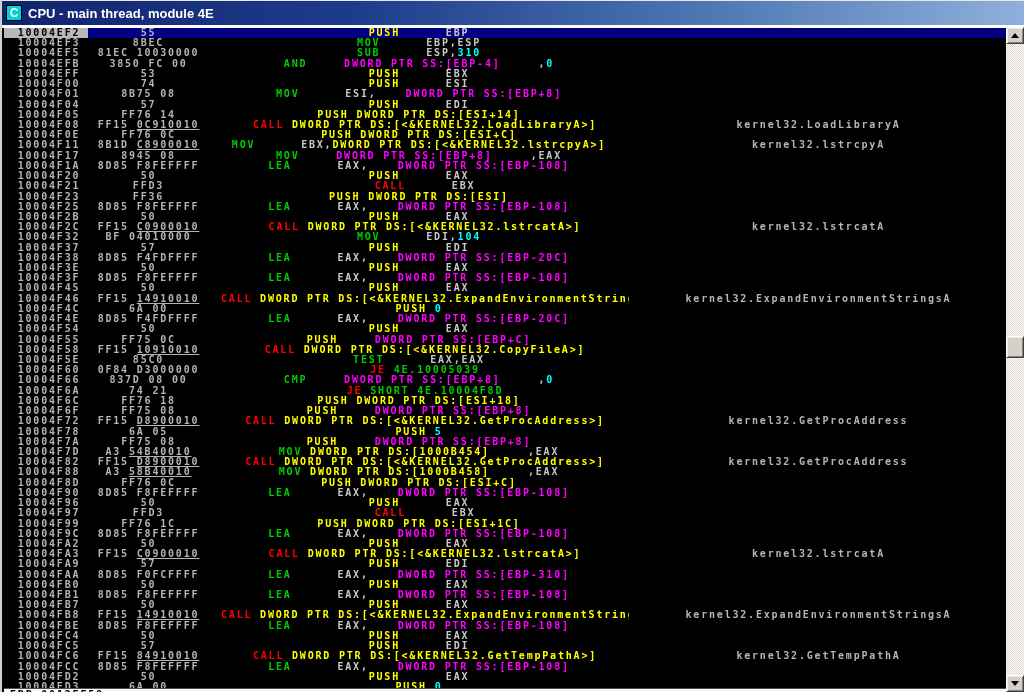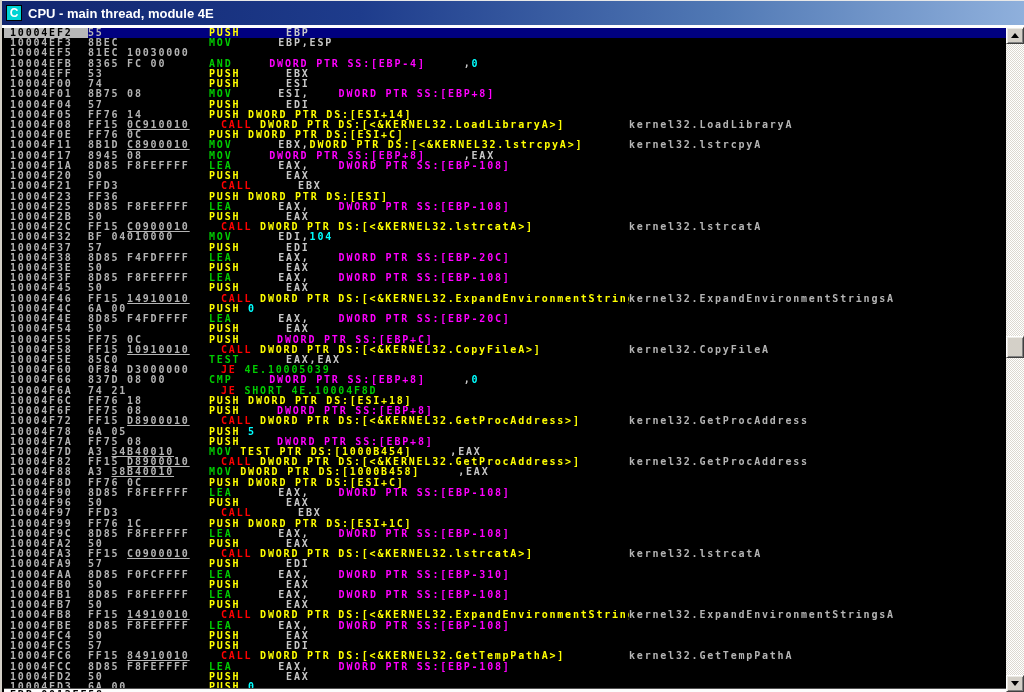--- a/index.html
+++ b/index.html
@@ -22,20 +22,21 @@
   }
   .titletext{color:#FFF;font:bold 13px "Liberation Sans",sans-serif;white-space:nowrap;text-align:center;}
   .clientedge{position:absolute;left:0;top:25px;right:0;height:3px;background:#FFF;}
 
   
   .listing{
     position:absolute;left:2px;top:28px;width:1004px;height:660px;
     background:#000;overflow:hidden;
     font:bold 10px/10px "DejaVu Sans Mono",monospace;letter-spacing:1.8px;
     color:var(--grey);
+    text-align:center;
   }
   .row{height:10.23px;display:flex;white-space:pre;overflow:hidden;}
   .row.sel{background:var(--selbg);}
   .col-a{flex:0 0 84px;padding-left:6px;box-sizing:border-box;color:var(--grey);}
   .row.sel .col-a{background:var(--seladdr);color:#000;}
   .col-h{flex:0 0 121px;color:var(--grey);}
   .col-h .hu{text-decoration:underline;}
   .col-d{flex:0 0 420px;overflow:hidden;}
   .col-c{flex:1 1 auto;overflow:hidden;color:var(--grey);}
   .c-y{color:var(--yellow);} .c-g{color:var(--green);} .c-r{color:var(--red);margin-left:12px;}
@@ -80,22 +81,22 @@
 
   <div class="titlebar">
     <span class="titleicon">C</span>
     <span class="titletext">CPU - main thread, module 4E</span>
   </div>
   <div class="clientedge"></div>
 
   <div class="listing" id="listing">
       <div class="row sel"><span class="col-a">10004EF2</span><span class="col-h">55</span><span class="col-d"><span class="c-y">PUSH </span><span class="c-w">EBP</span></span><span class="col-c"></span></div>
       <div class="row"><span class="col-a">10004EF3</span><span class="col-h">8BEC</span><span class="col-d"><span class="c-g">MOV </span><span class="c-w">EBP,ESP</span></span><span class="col-c"></span></div>
-      <div class="row"><span class="col-a">10004EF5</span><span class="col-h">81EC 10030000</span><span class="col-c"></span></div>
-      <div class="row"><span class="col-a">10004EFB</span><span class="col-h">8365 FC 00</span><span class="col-d"><span class="c-g">AND </span><span class="c-m">DWORD PTR SS:[EBP-4]</span><span class="c-w">,</span><span class="c-c">0</span></span><span class="col-c"></span></div>
+      <div class="row"><span class="col-a">10004EF5</span><span class="col-h">81EC 10030000</span><span class="col-d"><span class="c-g">SUB </span><span class="c-w">ESP,</span><span class="c-c">310</span></span><span class="col-c"></span></div>
+      <div class="row"><span class="col-a">10004EFB</span><span class="col-h">3850 FC 00</span><span class="col-d"><span class="c-g">AND </span><span class="c-m">DWORD PTR SS:[EBP-4]</span><span class="c-w">,</span><span class="c-c">0</span></span><span class="col-c"></span></div>
       <div class="row"><span class="col-a">10004EFF</span><span class="col-h">53</span><span class="col-d"><span class="c-y">PUSH </span><span class="c-w">EBX</span></span><span class="col-c"></span></div>
       <div class="row"><span class="col-a">10004F00</span><span class="col-h">74</span><span class="col-d"><span class="c-y">PUSH </span><span class="c-w">ESI</span></span><span class="col-c"></span></div>
       <div class="row"><span class="col-a">10004F01</span><span class="col-h">8B75 08</span><span class="col-d"><span class="c-g">MOV </span><span class="c-w">ESI,</span><span class="c-m">DWORD PTR SS:[EBP+8]</span></span><span class="col-c"></span></div>
       <div class="row"><span class="col-a">10004F04</span><span class="col-h">57</span><span class="col-d"><span class="c-y">PUSH </span><span class="c-w">EDI</span></span><span class="col-c"></span></div>
       <div class="row"><span class="col-a">10004F05</span><span class="col-h">FF76 14</span><span class="col-d"><span class="c-y">PUSH </span><span class="c-y">DWORD PTR DS:[ESI+14]</span></span><span class="col-c"></span></div>
       <div class="row"><span class="col-a">10004F08</span><span class="col-h">FF15 <span class="hu">0C910010</span></span><span class="col-d"><span class="c-r">CALL </span><span class="c-y">DWORD PTR DS:[&lt;&amp;KERNEL32.LoadLibraryA&gt;]</span></span><span class="col-c">kernel32.LoadLibraryA</span></div>
       <div class="row"><span class="col-a">10004F0E</span><span class="col-h">FF76 0C</span><span class="col-d"><span class="c-y">PUSH </span><span class="c-y">DWORD PTR DS:[ESI+C]</span></span><span class="col-c"></span></div>
       <div class="row"><span class="col-a">10004F11</span><span class="col-h">8B1D <span class="hu">C8900010</span></span><span class="col-d"><span class="c-g">MOV </span><span class="c-w">EBX,</span><span class="c-y">DWORD PTR DS:[&lt;&amp;KERNEL32.lstrcpyA&gt;]</span></span><span class="col-c">kernel32.lstrcpyA</span></div>
       <div class="row"><span class="col-a">10004F17</span><span class="col-h">8945 08</span><span class="col-d"><span class="c-g">MOV </span><span class="c-m">DWORD PTR SS:[EBP+8]</span><span class="c-w">,EAX</span></span><span class="col-c"></span></div>
       <div class="row"><span class="col-a">10004F1A</span><span class="col-h">8D85 F8FEFFFF</span><span class="col-d"><span class="c-g">LEA </span><span class="c-w">EAX,</span><span class="c-m">DWORD PTR SS:[EBP-108]</span></span><span class="col-c"></span></div>
@@ -109,31 +110,31 @@
       <div class="row"><span class="col-a">10004F37</span><span class="col-h">57</span><span class="col-d"><span class="c-y">PUSH </span><span class="c-w">EDI</span></span><span class="col-c"></span></div>
       <div class="row"><span class="col-a">10004F38</span><span class="col-h">8D85 F4FDFFFF</span><span class="col-d"><span class="c-g">LEA </span><span class="c-w">EAX,</span><span class="c-m">DWORD PTR SS:[EBP-20C]</span></span><span class="col-c"></span></div>
       <div class="row"><span class="col-a">10004F3E</span><span class="col-h">50</span><span class="col-d"><span class="c-y">PUSH </span><span class="c-w">EAX</span></span><span class="col-c"></span></div>
       <div class="row"><span class="col-a">10004F3F</span><span class="col-h">8D85 F8FEFFFF</span><span class="col-d"><span class="c-g">LEA </span><span class="c-w">EAX,</span><span class="c-m">DWORD PTR SS:[EBP-108]</span></span><span class="col-c"></span></div>
       <div class="row"><span class="col-a">10004F45</span><span class="col-h">50</span><span class="col-d"><span class="c-y">PUSH </span><span class="c-w">EAX</span></span><span class="col-c"></span></div>
       <div class="row"><span class="col-a">10004F46</span><span class="col-h">FF15 <span class="hu">14910010</span></span><span class="col-d"><span class="c-r">CALL </span><span class="c-y">DWORD PTR DS:[&lt;&amp;KERNEL32.ExpandEnvironmentStringsA&gt;]</span></span><span class="col-c">kernel32.ExpandEnvironmentStringsA</span></div>
       <div class="row"><span class="col-a">10004F4C</span><span class="col-h">6A 00</span><span class="col-d"><span class="c-y">PUSH </span><span class="c-c">0</span></span><span class="col-c"></span></div>
       <div class="row"><span class="col-a">10004F4E</span><span class="col-h">8D85 F4FDFFFF</span><span class="col-d"><span class="c-g">LEA </span><span class="c-w">EAX,</span><span class="c-m">DWORD PTR SS:[EBP-20C]</span></span><span class="col-c"></span></div>
       <div class="row"><span class="col-a">10004F54</span><span class="col-h">50</span><span class="col-d"><span class="c-y">PUSH </span><span class="c-w">EAX</span></span><span class="col-c"></span></div>
       <div class="row"><span class="col-a">10004F55</span><span class="col-h">FF75 0C</span><span class="col-d"><span class="c-y">PUSH </span><span class="c-m">DWORD PTR SS:[EBP+C]</span></span><span class="col-c"></span></div>
-      <div class="row"><span class="col-a">10004F58</span><span class="col-h">FF15 <span class="hu">10910010</span></span><span class="col-d"><span class="c-r">CALL </span><span class="c-y">DWORD PTR DS:[&lt;&amp;KERNEL32.CopyFileA&gt;]</span></span><span class="col-c">kernel32.CopyFileA</span></div>
+      <div class="row"><span class="col-a">10004F58</span><span class="col-h">FF15 <span class="hu">10910010</span></span><span class="col-d"><span class="c-r">CALL </span><span class="c-y">DWORD PTR DS:[&lt;&amp;KERNEL32.CopyFileA&gt;]</span></span></div>
       <div class="row"><span class="col-a">10004F5E</span><span class="col-h">85C0</span><span class="col-d"><span class="c-g">TEST </span><span class="c-w">EAX,EAX</span></span><span class="col-c"></span></div>
       <div class="row"><span class="col-a">10004F60</span><span class="col-h">0F84 D3000000</span><span class="col-d"><span class="c-r">JE </span><span class="c-g">4E.10005039</span></span><span class="col-c"></span></div>
       <div class="row"><span class="col-a">10004F66</span><span class="col-h">837D 08 00</span><span class="col-d"><span class="c-g">CMP </span><span class="c-m">DWORD PTR SS:[EBP+8]</span><span class="c-w">,</span><span class="c-c">0</span></span><span class="col-c"></span></div>
       <div class="row"><span class="col-a">10004F6A</span><span class="col-h">74 21</span><span class="col-d"><span class="c-r">JE </span><span class="c-g">SHORT 4E.10004F8D</span></span><span class="col-c"></span></div>
       <div class="row"><span class="col-a">10004F6C</span><span class="col-h">FF76 18</span><span class="col-d"><span class="c-y">PUSH </span><span class="c-y">DWORD PTR DS:[ESI+18]</span></span><span class="col-c"></span></div>
       <div class="row"><span class="col-a">10004F6F</span><span class="col-h">FF75 08</span><span class="col-d"><span class="c-y">PUSH </span><span class="c-m">DWORD PTR SS:[EBP+8]</span></span><span class="col-c"></span></div>
       <div class="row"><span class="col-a">10004F72</span><span class="col-h">FF15 <span class="hu">D8900010</span></span><span class="col-d"><span class="c-r">CALL </span><span class="c-y">DWORD PTR DS:[&lt;&amp;KERNEL32.GetProcAddress&gt;]</span></span><span class="col-c">kernel32.GetProcAddress</span></div>
       <div class="row"><span class="col-a">10004F78</span><span class="col-h">6A 05</span><span class="col-d"><span class="c-y">PUSH </span><span class="c-c">5</span></span><span class="col-c"></span></div>
       <div class="row"><span class="col-a">10004F7A</span><span class="col-h">FF75 08</span><span class="col-d"><span class="c-y">PUSH </span><span class="c-m">DWORD PTR SS:[EBP+8]</span></span><span class="col-c"></span></div>
-      <div class="row"><span class="col-a">10004F7D</span><span class="col-h">A3 <span class="hu">54B40010</span></span><span class="col-d"><span class="c-g">MOV </span><span class="c-y">TEST PTR DS:[1000B454]</span><span class="c-w">,EAX</span></span><span class="col-c"></span></div>
+      <div class="row"><span class="col-a">10004F7D</span><span class="col-h">A3 <span class="hu">54B40010</span></span><span class="col-d"><span class="c-g">MOV </span><span class="c-y">DWORD PTR DS:[1000B454]</span><span class="c-w">,EAX</span></span><span class="col-c"></span></div>
       <div class="row"><span class="col-a">10004F82</span><span class="col-h">FF15 <span class="hu">D8900010</span></span><span class="col-d"><span class="c-r">CALL </span><span class="c-y">DWORD PTR DS:[&lt;&amp;KERNEL32.GetProcAddress&gt;]</span></span><span class="col-c">kernel32.GetProcAddress</span></div>
       <div class="row"><span class="col-a">10004F88</span><span class="col-h">A3 <span class="hu">58B40010</span></span><span class="col-d"><span class="c-g">MOV </span><span class="c-y">DWORD PTR DS:[1000B458]</span><span class="c-w">,EAX</span></span><span class="col-c"></span></div>
       <div class="row"><span class="col-a">10004F8D</span><span class="col-h">FF76 0C</span><span class="col-d"><span class="c-y">PUSH </span><span class="c-y">DWORD PTR DS:[ESI+C]</span></span><span class="col-c"></span></div>
       <div class="row"><span class="col-a">10004F90</span><span class="col-h">8D85 F8FEFFFF</span><span class="col-d"><span class="c-g">LEA </span><span class="c-w">EAX,</span><span class="c-m">DWORD PTR SS:[EBP-108]</span></span><span class="col-c"></span></div>
       <div class="row"><span class="col-a">10004F96</span><span class="col-h">50</span><span class="col-d"><span class="c-y">PUSH </span><span class="c-w">EAX</span></span><span class="col-c"></span></div>
       <div class="row"><span class="col-a">10004F97</span><span class="col-h">FFD3</span><span class="col-d"><span class="c-r">CALL </span><span class="c-w">EBX</span></span><span class="col-c"></span></div>
       <div class="row"><span class="col-a">10004F99</span><span class="col-h">FF76 1C</span><span class="col-d"><span class="c-y">PUSH </span><span class="c-y">DWORD PTR DS:[ESI+1C]</span></span><span class="col-c"></span></div>
       <div class="row"><span class="col-a">10004F9C</span><span class="col-h">8D85 F8FEFFFF</span><span class="col-d"><span class="c-g">LEA </span><span class="c-w">EAX,</span><span class="c-m">DWORD PTR SS:[EBP-108]</span></span><span class="col-c"></span></div>
       <div class="row"><span class="col-a">10004FA2</span><span class="col-h">50</span><span class="col-d"><span class="c-y">PUSH </span><span class="c-w">EAX</span></span><span class="col-c"></span></div>
       <div class="row"><span class="col-a">10004FA3</span><span class="col-h">FF15 <span class="hu">C0900010</span></span><span class="col-d"><span class="c-r">CALL </span><span class="c-y">DWORD PTR DS:[&lt;&amp;KERNEL32.lstrcatA&gt;]</span></span><span class="col-c">kernel32.lstrcatA</span></div>

